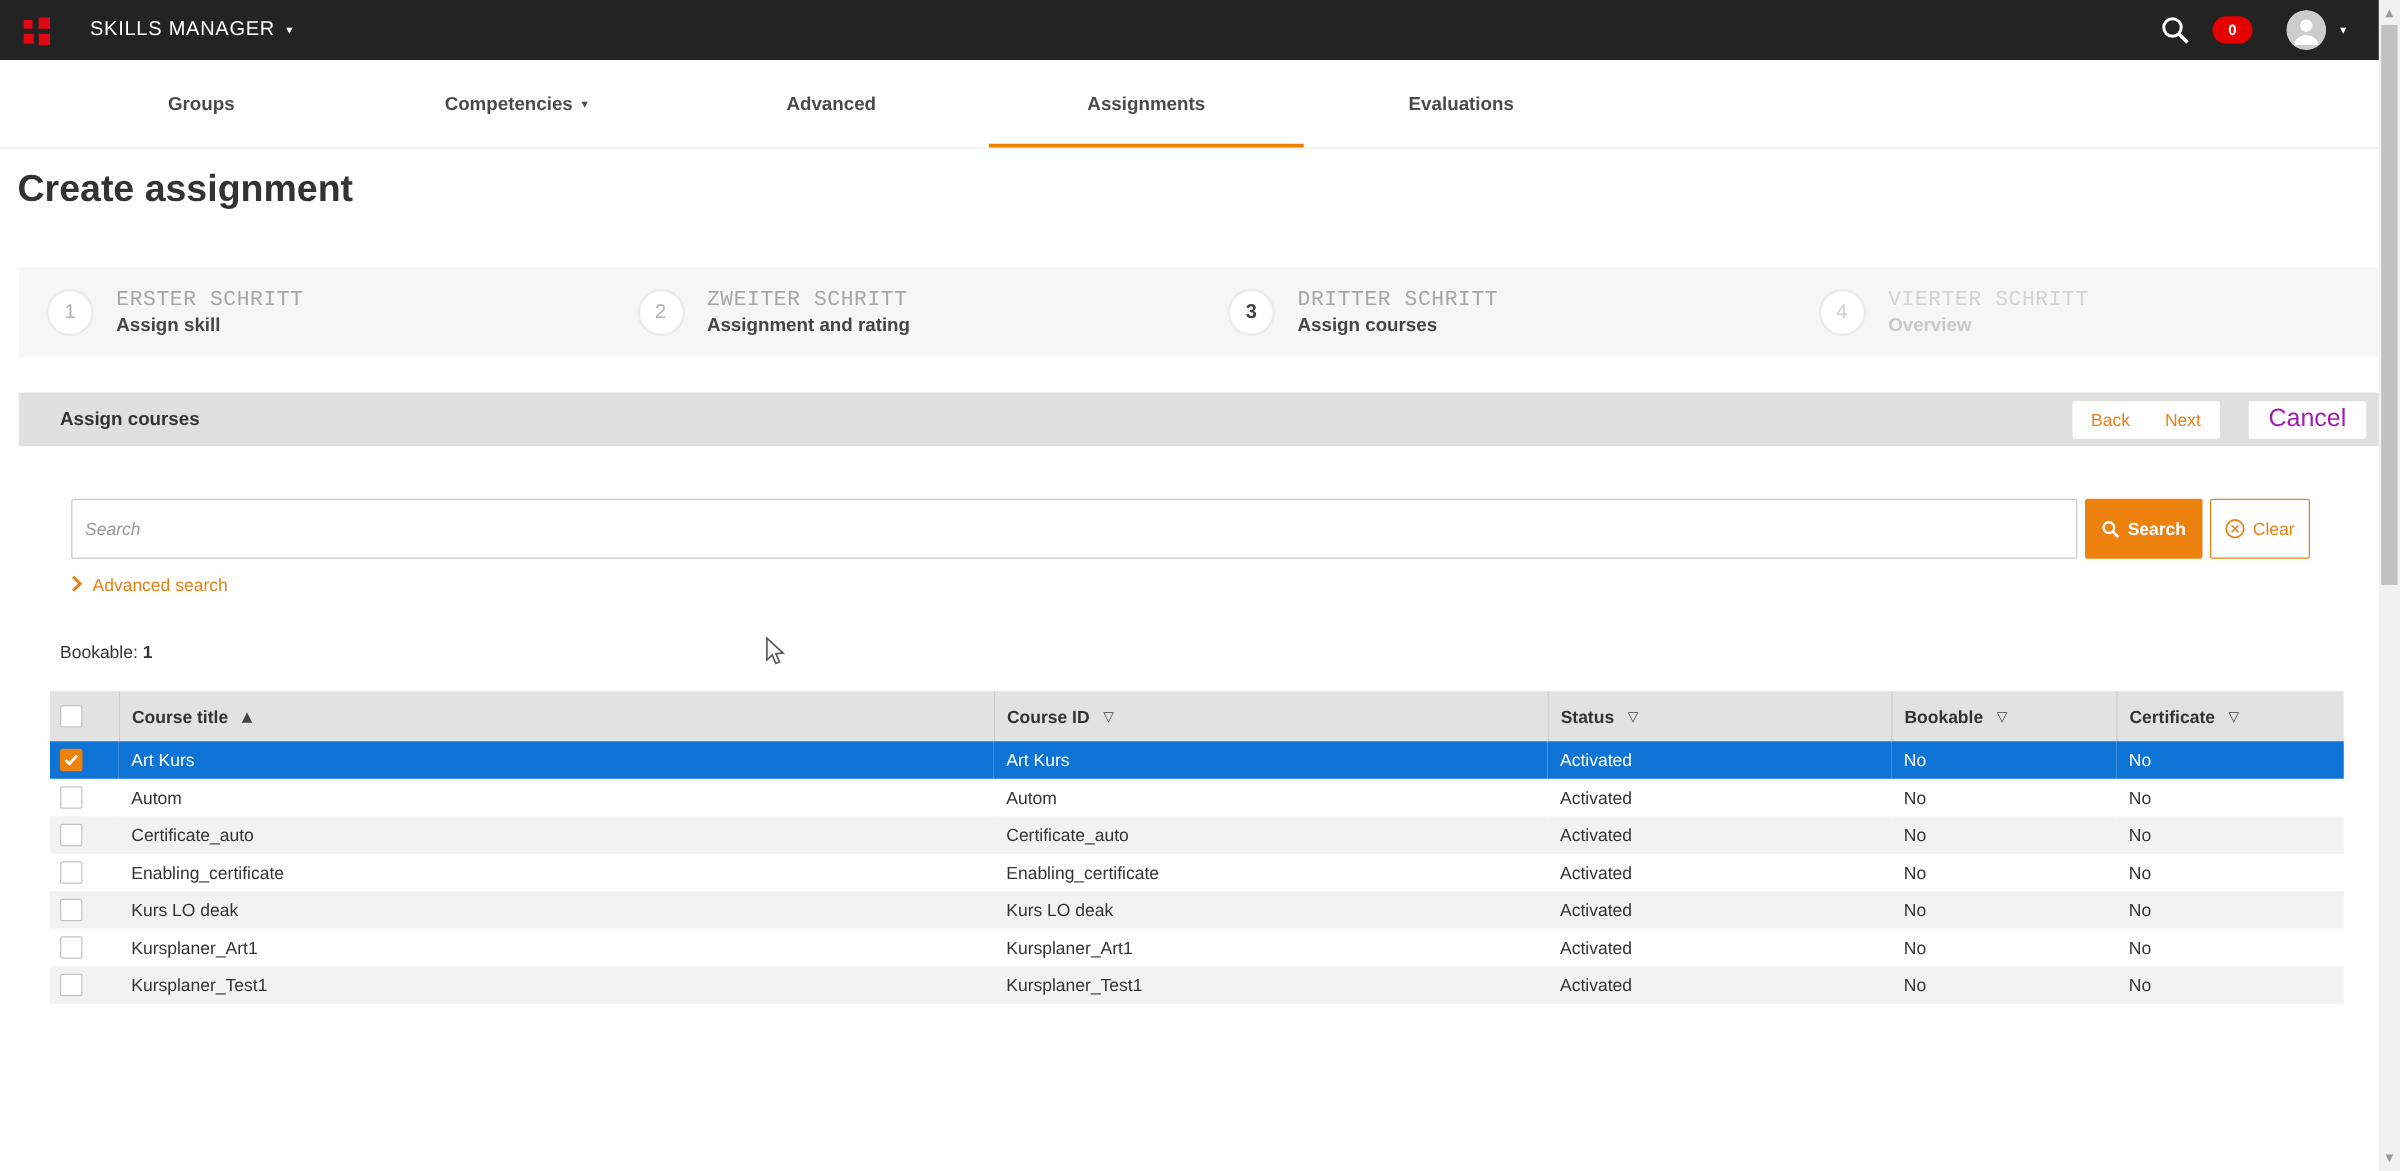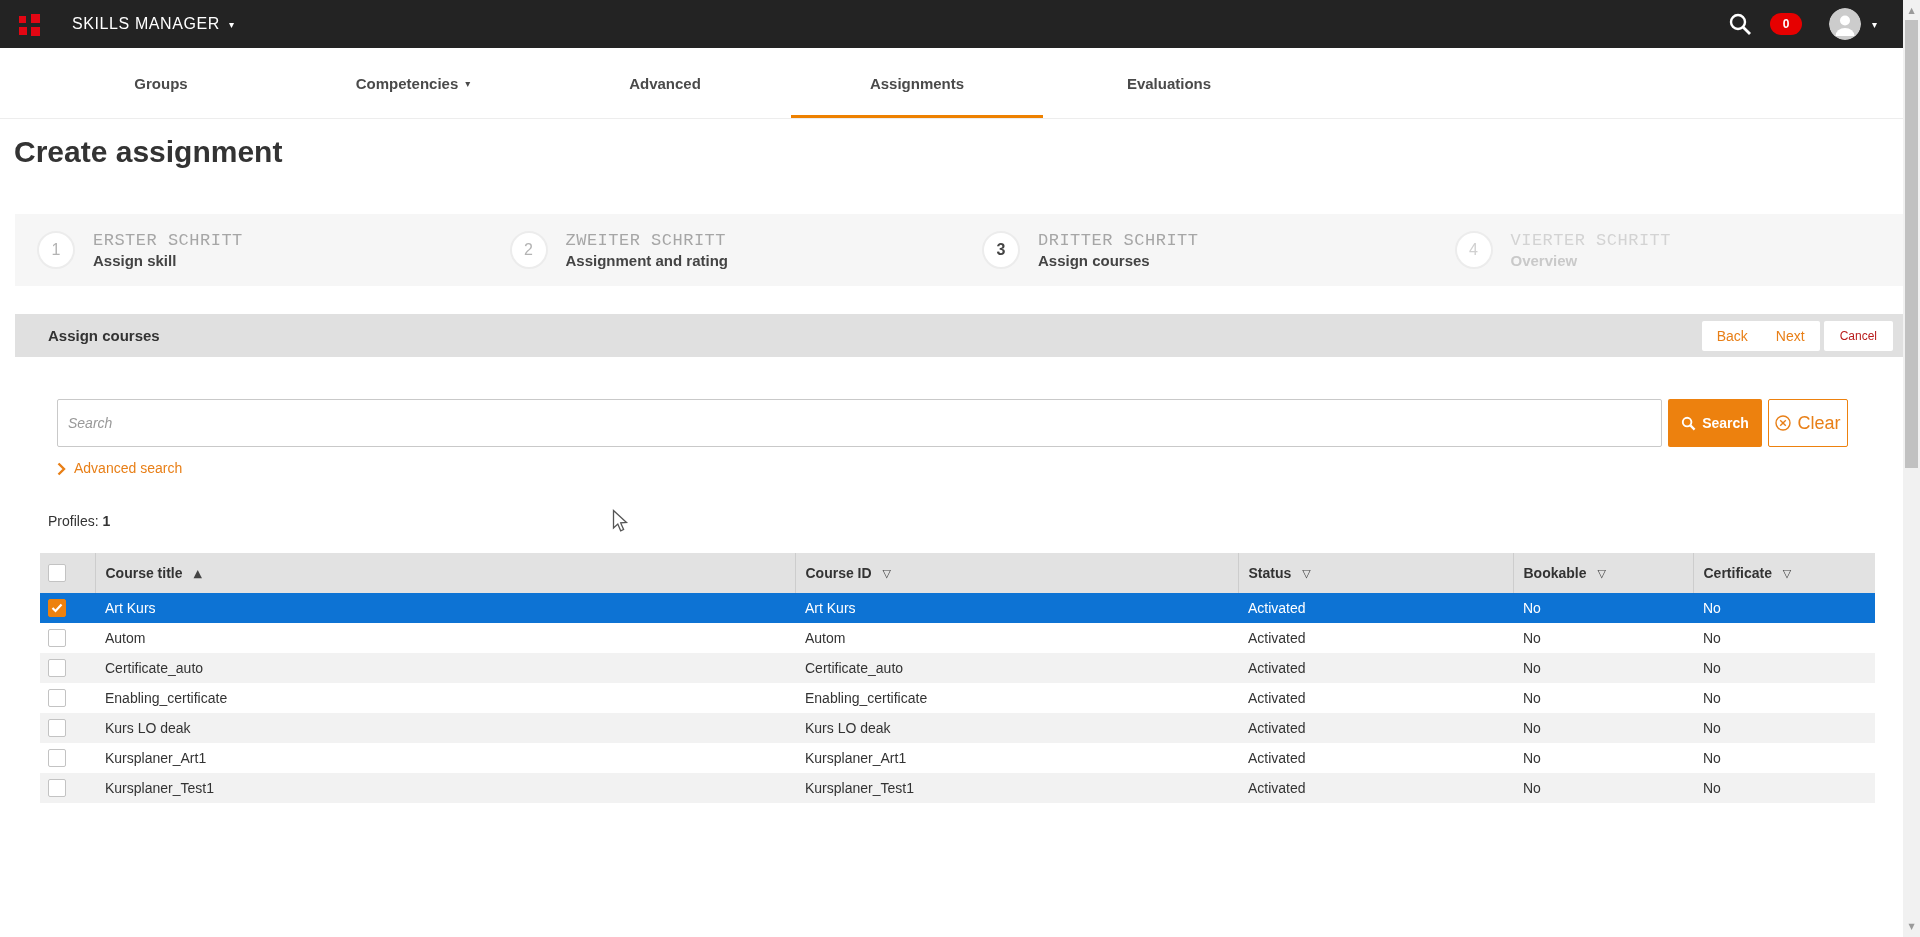--- a/index.html
+++ b/index.html
@@ -43,29 +43,29 @@
   .step.upcoming .step-num { color:#d0d0d0; }
   .step.upcoming .step-kicker { color:#d3d3d3; }
   .step.upcoming .step-title { color:#c9c9c9; }
 
   
   .toolbar { margin:28px 15px 0; height:43px; background:#e0e0e0; display:flex; align-items:center; padding:0 12px 0 33px; }
   .toolbar-title { font-size:15px; font-weight:700; color:#333; }
   .toolbar-spacer { flex:1; }
   .btn-group { background:#fff; border-radius:2px; height:30px; display:flex; align-items:center; padding:0 15px; gap:28px; }
   .btn-plain { background:none; border:none; color:#e87f17; font-size:14px; font-family:inherit; cursor:pointer; }
-  .cancel-btn { margin-left:4px; background:#fff; border:none; border-radius:2px; height:30px; padding:0 16px; color:#b91c1c; font-size:12px; font-family:inherit; cursor:pointer; }
+  .cancel-btn { margin-left:23px; background:#fff; border:none; border-radius:2px; height:30px; padding:0 16px; color:#a21caf; font-size:20px; font-family:inherit; cursor:pointer; }
 
   
   .search-row { margin:42px 72px 0 57px; display:flex; gap:6px; height:48px; }
   .search-input { flex:1; border:1px solid #c9c9c9; border-radius:2px; padding:0 10px; font-size:14px; color:#333; font-family:inherit; }
   .search-input::placeholder { font-style:italic; color:#999; }
   .search-btn { width:94px; background:#ed810e; border:none; border-radius:2px; color:#fff; font-size:14px; font-weight:700; font-family:inherit; display:flex; align-items:center; justify-content:center; gap:6px; cursor:pointer; }
-  .clear-btn { width:80px; background:#fff; border:1px solid #ed810e; border-radius:2px; color:#e87f17; font-size:18px; font-family:inherit; display:flex; align-items:center; justify-content:center; gap:6px; cursor:pointer; }
-  .advanced { margin:13px 0 0 57px; display:flex; align-items:flex-end; gap:8px; color:#e87f17; font-size:14px; cursor:pointer; width:max-content; }
+  .clear-btn { width:80px; background:#fff; border:1px solid #ed810e; border-radius:2px; color:#e87f17; font-size:14px; font-family:inherit; display:flex; align-items:center; justify-content:center; gap:6px; cursor:pointer; }
+  .advanced { margin:13px 0 0 57px; display:flex; align-items:flex-start; gap:8px; color:#e87f17; font-size:14px; cursor:pointer; width:max-content; }
 
   
   .selected-line { margin:37px 0 0 48px; font-size:14px; color:#333; }
   .selected-line b { font-weight:700; }
 
   
   table { margin:24px 45px 0 40px; width:1835px; border-collapse:collapse; table-layout:fixed; }
   thead th { height:40px; background:#e2e2e2; text-align:left; font-size:14px; font-weight:700; color:#333; padding-left:10px; border-left:1px solid #cdcdcd; cursor:pointer; }
   thead th:first-child { border-left:none; padding-left:8px; }
   .sort { font-size:11px; color:#444; margin-left:7px; position:relative; top:-1px; }
@@ -201,21 +201,21 @@
     </section>
 
     <div class="advanced">
       <svg width="9" height="14" viewBox="0 0 9 14">
         <polyline points="1.5,1.5 7,7 1.5,12.5" fill="none" stroke="#e87f17" stroke-width="2.4"></polyline>
       </svg>
       <span>Advanced search</span>
     </div>
 
     <div class="selected-line">
-      <span>Profiles:</span>
+      <span>Bookable:</span>
       <b>1</b>
     </div>
 
     <table>
       <colgroup>
         <col style="width:55px">
           <col style="width:700px">
           <col style="width:443px">
         <col style="width:275px">
           <col style="width:180px">

